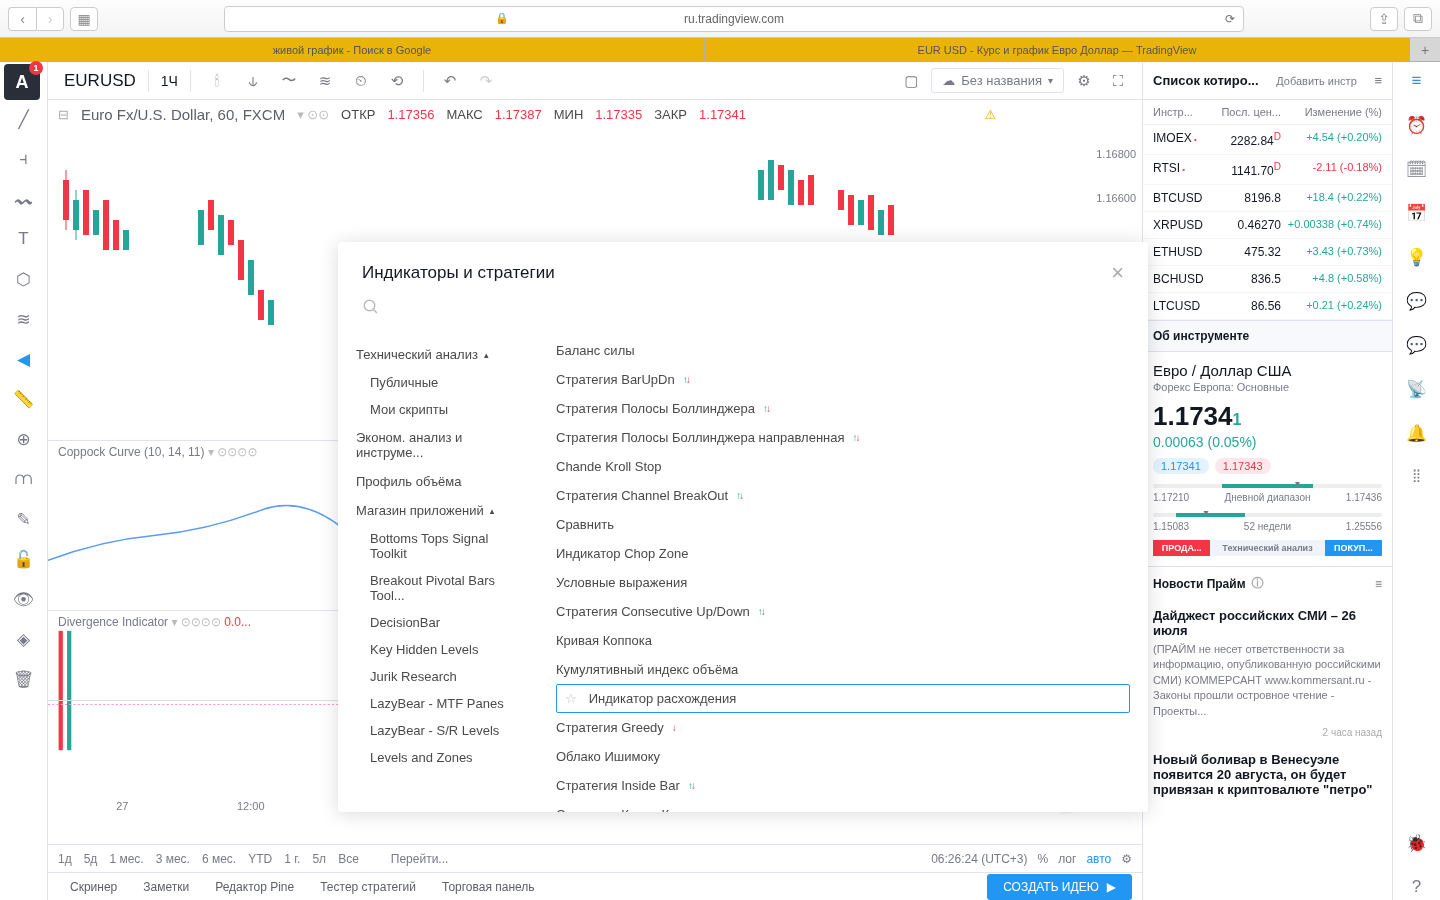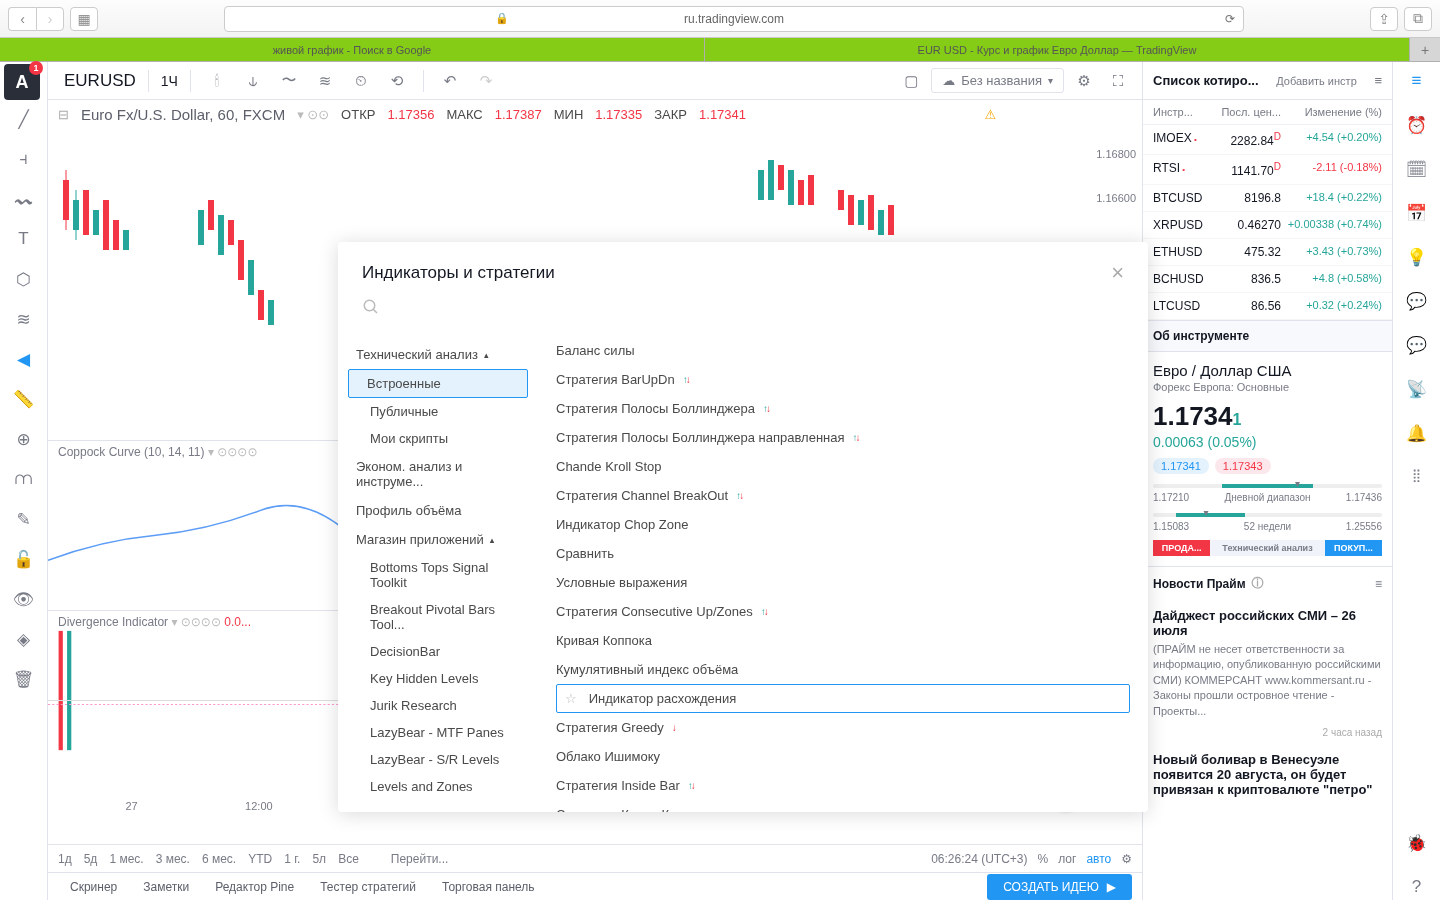--- a/index.html
+++ b/index.html
@@ -6,21 +6,21 @@
 body{width:1440px;height:900px;background:#f0f0f0;overflow:hidden;font-size:13px;color:#131722}
 .browser-top{height:38px;background:linear-gradient(#fdfdfd,#f3f3f3);border-bottom:1px solid #c9c9c9;display:flex;align-items:center;padding:0 8px;gap:6px}
 .nav-btn{width:28px;height:24px;border:1px solid #ccc;border-radius:4px;background:#fff;display:flex;align-items:center;justify-content:center;color:#888;font-size:14px}
 .nav-group{display:flex;gap:0}
 .nav-group .nav-btn:first-child{border-radius:4px 0 0 4px;border-right:none}
 .nav-group .nav-btn:last-child{border-radius:0 4px 4px 0}
 .url-bar{flex:1;height:26px;background:#fff;border:1px solid #ccc;border-radius:4px;margin:0 120px;display:flex;align-items:center;justify-content:center;font-size:12px;color:#666;position:relative}
 .lock{position:absolute;left:270px;font-size:11px}
 .reload{position:absolute;right:8px;color:#777}
 .tabs{height:24px;background:#d6d6d6;display:flex;border-bottom:1px solid #b0b0b0}
-.tab{flex:1;display:flex;align-items:center;justify-content:center;font-size:11px;color:#555;border-right:1px solid #b0b0b0;background:#84cc16}
+.tab{flex:1;display:flex;align-items:center;justify-content:center;font-size:11px;color:#555;border-right:1px solid #b0b0b0;background:#eab308}
 .tab.active{background:#f6f6f6;color:#333}
 .tab-add{width:30px;display:flex;align-items:center;justify-content:center;color:#777;font-size:14px}
 .app{display:flex;height:838px}
 .left-rail{width:48px;background:#fff;border-right:1px solid #e0e3eb;display:flex;flex-direction:column;align-items:center;padding-top:4px;gap:14px}
 .left-rail .ic{width:26px;height:26px;display:flex;align-items:center;justify-content:center;color:#787b86;font-size:17px;cursor:pointer}
 .left-rail .ic.blue{color:#2196f3}
 .main{flex:1;display:flex;flex-direction:column;background:#fff;position:relative}
 .topbar{height:38px;border-bottom:1px solid #e0e3eb;display:flex;align-items:center;padding:0 10px;gap:8px}
 .logo{width:36px;height:36px;background:#2a2e39;color:#fff;display:flex;align-items:center;justify-content:center;position:absolute;left:-44px;top:2px;border-radius:4px;font-weight:bold;font-size:18px}
 .logo .badge{position:absolute;top:-3px;right:-3px;width:14px;height:14px;background:#f23645;border-radius:50%;color:#fff;font-size:9px;display:flex;align-items:center;justify-content:center}
@@ -92,21 +92,21 @@
 .modal-list{flex:1;overflow-y:auto;padding:6px 0}
 .ml-item{padding:7px 18px;font-size:13px;color:#4a4a4a;cursor:pointer;display:flex;align-items:center;gap:8px}
 .ml-item.sel{border:1px solid #2196f3;margin:0 18px;border-radius:2px;padding:6px 8px}
 .ml-item.sel::before{content:"☆";color:#bbb;margin-right:4px}
 .arrows{font-size:10px;letter-spacing:-2px}
 .au{color:#26a69a}.ad{color:#f23645}
 .sub-indicator{border-top:1px solid #e0e3eb;height:170px;position:relative}
 .sub-indicator .lbl{position:absolute;top:4px;left:10px;font-size:12px;color:#787b86;z-index:2}
 .candles{position:absolute;top:40px;left:10px;right:10px;height:200px}
 .scroll-right-btn{position:absolute;right:62px;bottom:34px;width:28px;height:28px;border-radius:50%;background:#fff;box-shadow:0 1px 4px rgba(0,0,0,.2);display:flex;align-items:center;justify-content:center;color:#787b86;z-index:5}
-.time-axis{position:absolute;bottom:0;left:20px;right:56px;height:22px;display:flex;font-size:11px;color:#787b86}
+.time-axis{position:absolute;bottom:0;left:10px;right:56px;height:22px;display:flex;font-size:11px;color:#787b86}
 .time-axis span{flex:1;text-align:center}
 svg{display:block}
 </style>
 </head>
 <body>
 
 <div class="browser-top">
   <div class="nav-group">
     <div class="nav-btn">‹</div>
     <div class="nav-btn" style="color:#ccc">›</div>
@@ -306,21 +306,20 @@
               <line x1="20" y1="20" x2="15" y2="15"></line>
             </svg>
           </div>
         </div>
       <div class="modal-body">
         <div class="modal-side">
           <div class="ms-cat">
               <span>Технический анализ</span> 
               <span style="font-size:9px">▴</span>
             </div>
-          <div class="ms-sub sel">Встроенные</div>
           <div class="ms-sub">Публичные</div>
           <div class="ms-sub">Мои скрипты</div>
           <div class="ms-cat">Эконом. анализ и инструме...</div>
           <div class="ms-cat">Профиль объёма</div>
           <div class="ms-cat">
               <span>Магазин приложений</span> 
               <span style="font-size:9px">▴</span>
             </div>
           <div class="ms-sub">Bottoms Tops Signal Toolkit</div>
           <div class="ms-sub">Breakout Pivotal Bars Tool...</div>
@@ -348,30 +347,30 @@
               <span class="arrows"><span class="au">↑</span><span class="ad">↓</span></span>
             </div>
             <div class="ml-item">
               <span>Chande Kroll Stop</span> 
             </div>
             <div class="ml-item">
               <span>Стратегия Channel BreakOut</span> 
               <span class="arrows"><span class="au">↑</span><span class="ad">↓</span></span>
             </div>
             <div class="ml-item">
+              <span>Сравнить</span> 
+            </div>
+            <div class="ml-item">
               <span>Индикатор Chop Zone</span> 
             </div>
             <div class="ml-item">
-              <span>Сравнить</span> 
-            </div>
-            <div class="ml-item">
               <span>Условные выражения</span> 
             </div>
             <div class="ml-item">
-              <span>Стратегия Consecutive Up/Zones</span> 
+              <span>Стратегия Consecutive Up/Down</span> 
               <span class="arrows"><span class="au">↑</span><span class="ad">↓</span></span>
             </div>
             <div class="ml-item">
               <span>Кривая Коппока</span> 
             </div>
             <div class="ml-item">
               <span>Кумулятивный индекс объёма</span> 
             </div>
             <div class="ml-item sel">
               <span>Индикатор расхождения</span> 
@@ -434,21 +433,21 @@
           <span class="c cg">+3.43 (+0.73%)</span>
         </div>
         <div class="wl-row">
           <span class="s">BCHUSD<span style="color:#f23645;font-size:8px"> </span></span>
           <span class="p">836.5</span>
           <span class="c cg">+4.8 (+0.58%)</span>
         </div>
         <div class="wl-row">
           <span class="s">LTCUSD<span style="color:#f23645;font-size:8px"> </span></span>
           <span class="p">86.56</span>
-          <span class="c cg">+0.32 (+0.24%)</span>
+          <span class="c cg">+0.21 (+0.24%)</span>
         </div>
       </div>
     <div class="about-head">Об инструменте</div>
     <div class="about-sec">
       <h3>Евро / Доллар США</h3>
       <div class="sub">Форекс Европа: Основные</div>
       <div class="big-price">1.1734<span class="last" style="color:#26a69a">1</span></div>
       <div class="delta">0.00063 (0.05%)</div>
       <div class="pills">
         <div class="pill b">1.17341</div>

